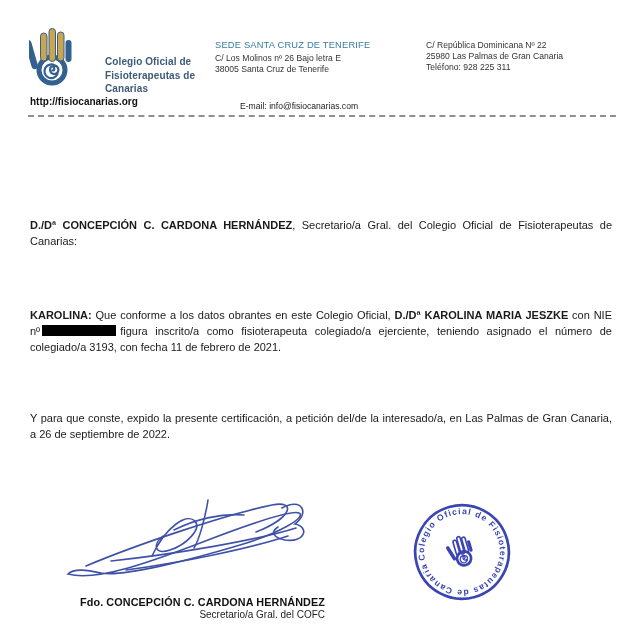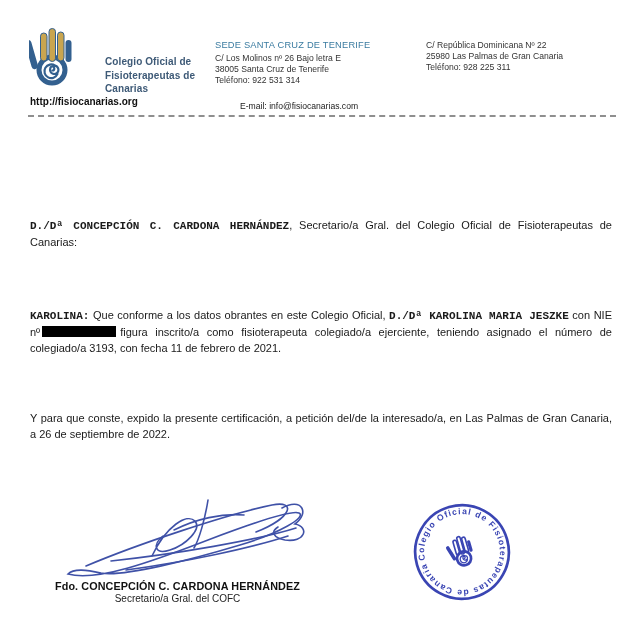--- a/index.html
+++ b/index.html
@@ -19,30 +19,30 @@
   .sede-laspalmas{left:426px;}
   .sede-title{color:#3a7ba0;font-size:9.3px;margin-bottom:2px;letter-spacing:.2px;}
   .website{position:absolute;left:30px;top:96px;font-size:10px;font-weight:bold;color:#111;text-align:right;}
   .email{position:absolute;left:240px;top:101px;width:200px;text-align:left;font-size:8.6px;color:#222;}
   .dashes{position:absolute;left:28px;right:24px;top:115px;border-top:2px dashed #8f8f8f;}
   
   .para{position:absolute;left:30px;width:582px;font-size:11px;line-height:16px;text-align:justify;color:#1a1a1a;}
   .p-intro{top:206px;}
   .p-cert{top:296px;}
   .p-close{top:399px;}
-  .b{font-weight:bold;font-family:Liberation Mono, monospace;}
+  .b{font-weight:bold;}
   .redacted{
     display:inline-block;width:74px;height:11px;background:#000;
     vertical-align:-1px;margin:0 4px 0 2px;
   }
   
   .signature{position:absolute;left:56px;top:484px;width:260px;height:104px;}
   .stamp{position:absolute;left:408px;top:498px;width:108px;height:108px;opacity:.92;}
   
-  .footer{position:absolute;left:30px;top:580px;width:295px;text-align:center;}
+  .footer{position:absolute;left:30px;top:596px;width:295px;text-align:right;}
   .footer-name{font-size:10.8px;font-weight:bold;color:#111;letter-spacing:.1px;}
   .footer-role{font-size:10px;color:#222;margin-top:1px;}
 </style>
 </head>
 <body>
 
 <div class="page">
 
   <svg class="logo-icon" viewBox="0 0 46 62" aria-hidden="true">
 
@@ -61,21 +61,20 @@
   <div class="org-name">
     <div>Colegio Oficial de</div>
     <div>Fisioterapeutas de</div>
     <div>Canarias</div>
   </div>
 
   <div class="sede sede-tenerife">
     <div class="sede-title">SEDE SANTA CRUZ DE TENERIFE</div>
     <div>C/ Los Molinos nº 26 Bajo letra E</div>
     <div>38005 Santa Cruz de Tenerife</div>
-    <div>Teléfono: 922 531 314</div>
   </div>
 
   <div class="sede sede-laspalmas">
     <div>C/ República Dominicana Nº 22</div>
     <div>25980 Las Palmas de Gran Canaria</div>
     <div>Teléfono: 928 225 311</div>
   </div>
 
   <div class="website">http://fisiocanarias.org</div>
   <div class="email">E-mail: info@fisiocanarias.com</div>

